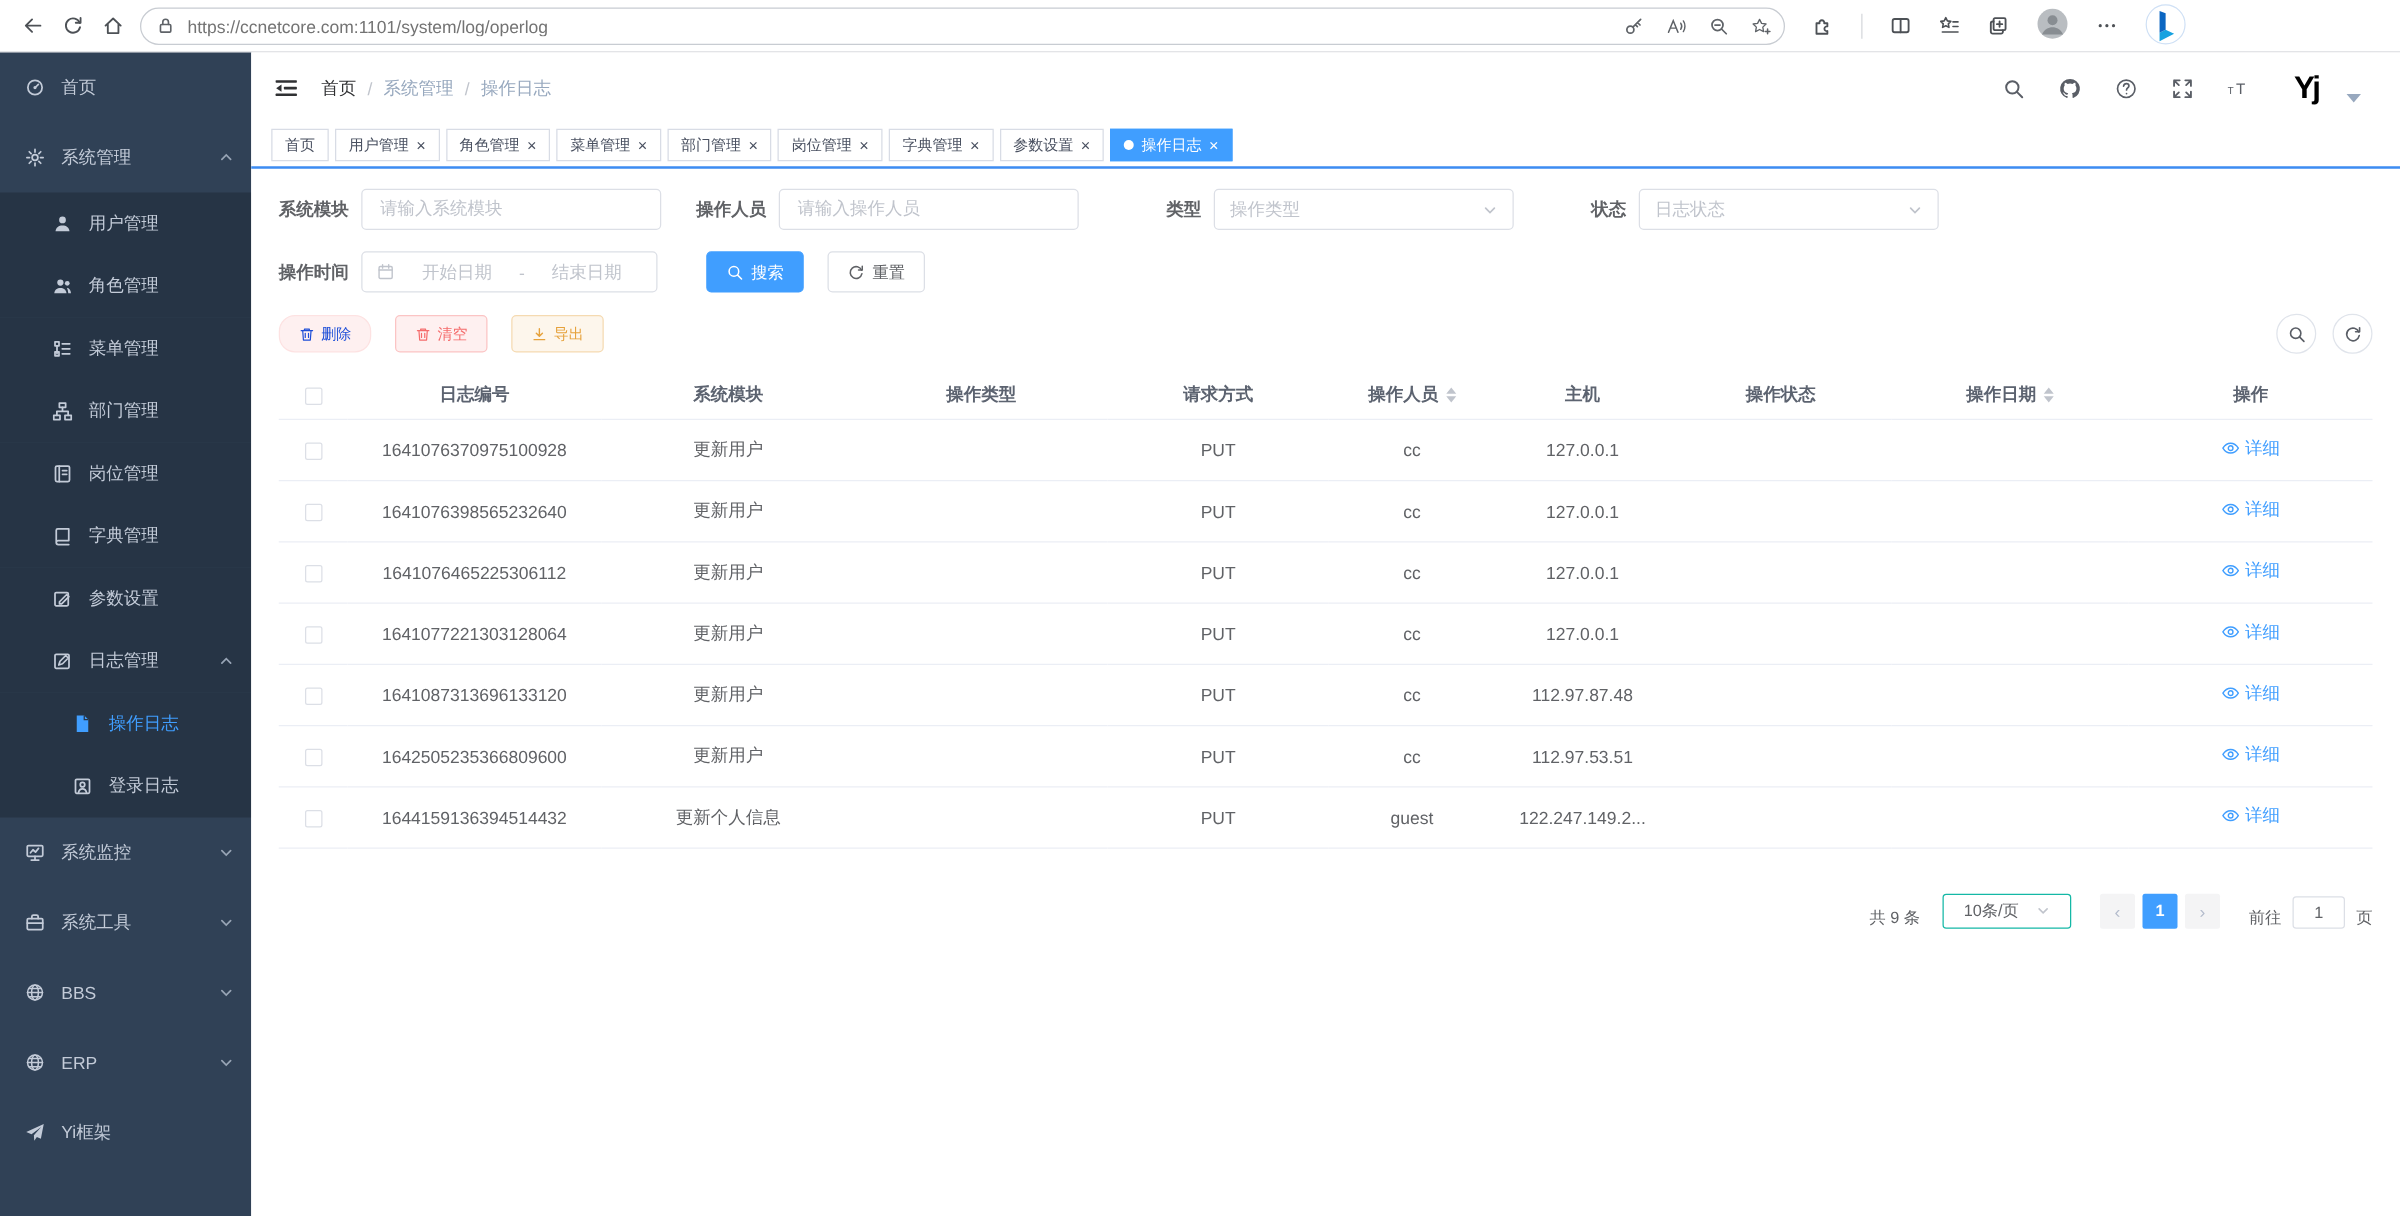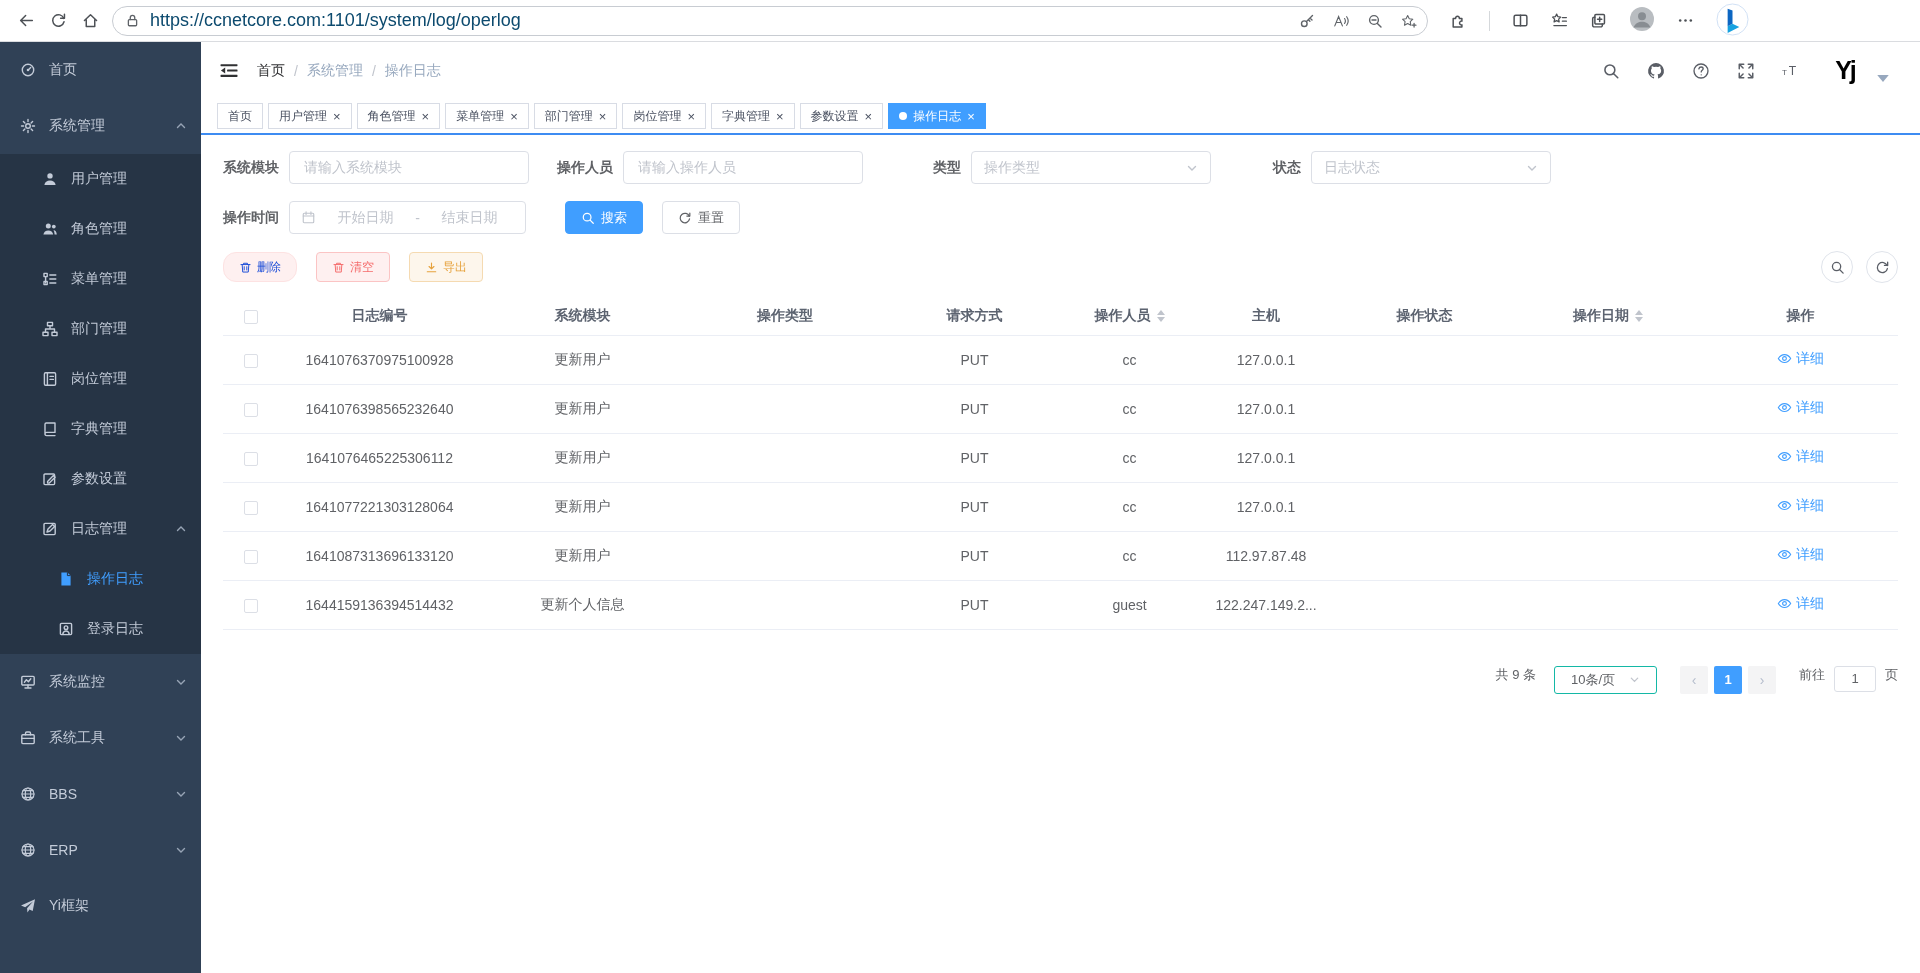--- a/index.html
+++ b/index.html
@@ -11,21 +11,21 @@
   .ic { display:inline-flex; align-items:center; justify-content:center; }
   .ic svg { width:100%; height:100%; display:block; }
 
   
   .browser { height:42px; background:#fff; border-bottom:1px solid #dadce0; display:flex; align-items:center; padding:0 10px; }
   .bicon { width:32px; height:32px; border-radius:6px; display:flex; align-items:center; justify-content:center; color:#4d5156; flex:none; }
   .bicon .ic { width:17px; height:17px; }
   .url-pill { height:30px; width:1316px; flex:none; margin:0 6px; border:1px solid #c8ccd2; border-radius:15px;
     display:flex; align-items:center; padding:0 10px 0 12px; gap:10px; background:#fff; }
   .url-pill .ic { width:15px; height:15px; color:#5f6368; flex:none; }
-  .url-text { flex:1; font-size:18px; color:#0c4a6e; white-space:nowrap; overflow:hidden; }
+  .url-text { flex:1; font-size:14px; color:#737373; white-space:nowrap; overflow:hidden; }
   .pill-icons { display:flex; align-items:center; gap:18px; color:#5f6368; }
   .pill-icons .ic { width:16px; height:16px; }
   .b-right { display:flex; align-items:center; gap:22px; margin-left:16px; color:#4d5156; }
   .b-right .ic { width:17px; height:17px; }
   .vdivider { width:1px; height:20px; background:#d5d8db; }
   .profile .ic { width:26px; height:26px; }
   .bing .ic { width:33px; height:33px; }
 
   
   .app { display:flex; height:931px; }
@@ -99,21 +99,21 @@
   th { height:38px; font-weight:bold; color:#5c6370; text-align:center; border-bottom:1px solid #ebeef5; padding:0 4px;
     white-space:nowrap; overflow:hidden; }
   td { height:49px; text-align:center; border-bottom:1px solid #ebeef5; padding:0 4px; white-space:nowrap; overflow:hidden; text-overflow:ellipsis; }
   .cb { width:14px; height:14px; border:1px solid #dcdfe6; border-radius:2px; background:#fff; display:inline-block; vertical-align:middle; cursor:pointer; }
   .caret-wrap { display:inline-flex; flex-direction:column; gap:2px; margin-left:6px; vertical-align:middle; }
   .caret-up { width:0; height:0; border-left:4px solid transparent; border-right:4px solid transparent; border-bottom:5px solid #c0c4cc; }
   .caret-dn { width:0; height:0; border-left:4px solid transparent; border-right:4px solid transparent; border-top:5px solid #c0c4cc; }
   .detail-link { color:#409eff; display:inline-flex; align-items:center; gap:4px; cursor:pointer; }
   .detail-link .ic { width:15px; height:15px; }
 
-  .pagination { display:flex; align-items:flex-start; justify-content:flex-end; margin-top:36px; font-size:13px; color:#606266; }
+  .pagination { display:flex; align-items:flex-end; justify-content:flex-end; margin-top:36px; font-size:13px; color:#606266; }
   .pg-total { margin-right:18px; }
   .pg-size { width:103px; height:28px; border:1px solid #14b8a6; border-radius:3px; display:flex; align-items:center;
     justify-content:center; gap:14px; cursor:pointer; margin-right:20px; }
   .pg-size .chev { width:11px; height:11px; color:#c0c4cc; }
   .pg-btn { width:28px; height:28px; border-radius:2px; background:#f4f4f5; color:#b4bccc; display:flex; align-items:center;
     justify-content:center; margin:0 3px; cursor:pointer; font-size:14px; }
   .pg-num { background:#409eff; color:#fff; font-weight:bold; font-size:13px; }
   .pg-goto { margin-left:20px; margin-right:9px; }
   .pg-input { width:42px; height:26px; border:1px solid #dcdfe6; border-radius:3px; display:flex; align-items:center; justify-content:center; margin-right:9px; }
   .pg-unit { }
@@ -758,20 +758,40 @@
                     <svg xmlns="http://www.w3.org/2000/svg" viewBox="0 0 16 16" fill="none" stroke="currentColor" stroke-width="1.2" stroke-linecap="round" stroke-linejoin="round">
                       <path d="M1.4 8S4 3.8 8 3.8 14.6 8 14.6 8 12 12.2 8 12.2 1.4 8 1.4 8z"></path>
                       <circle cx="8" cy="8" r="2"></circle>
                     </svg>
                   </span>
                   <span>详细</span>
                 </span></td>
             </tr>
             <tr>
               <td><span class="cb"></span></td>
+              <td>1642505235366809600</td>
+              <td>更新用户</td>
+              <td></td>
+              <td>PUT</td>
+              <td>cc</td>
+              <td>112.97.53.51</td>
+              <td></td>
+              <td></td>
+              <td><span class="detail-link">
+                  <span class="ic ">
+                    <svg xmlns="http://www.w3.org/2000/svg" viewBox="0 0 16 16" fill="none" stroke="currentColor" stroke-width="1.2" stroke-linecap="round" stroke-linejoin="round">
+                      <path d="M1.4 8S4 3.8 8 3.8 14.6 8 14.6 8 12 12.2 8 12.2 1.4 8 1.4 8z"></path>
+                      <circle cx="8" cy="8" r="2"></circle>
+                    </svg>
+                  </span>
+                  <span>详细</span>
+                </span></td>
+            </tr>
+            <tr>
+              <td><span class="cb"></span></td>
               <td>1644159136394514432</td>
               <td>更新个人信息</td>
               <td></td>
               <td>PUT</td>
               <td>guest</td>
               <td>122.247.149.2...</td>
               <td></td>
               <td></td>
               <td><span class="detail-link">
                   <span class="ic ">

